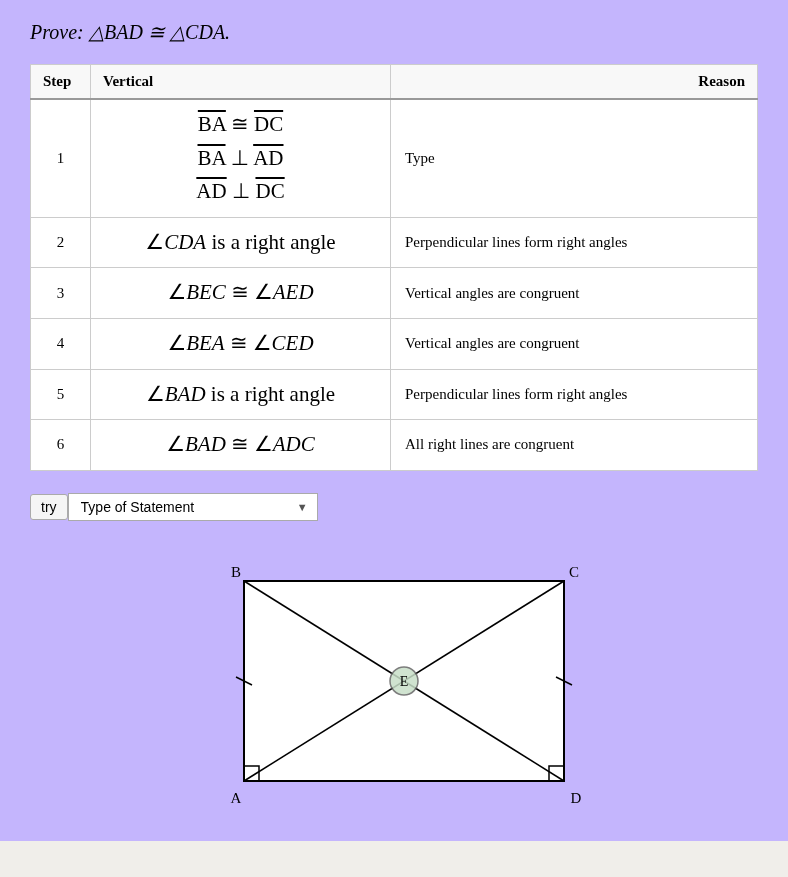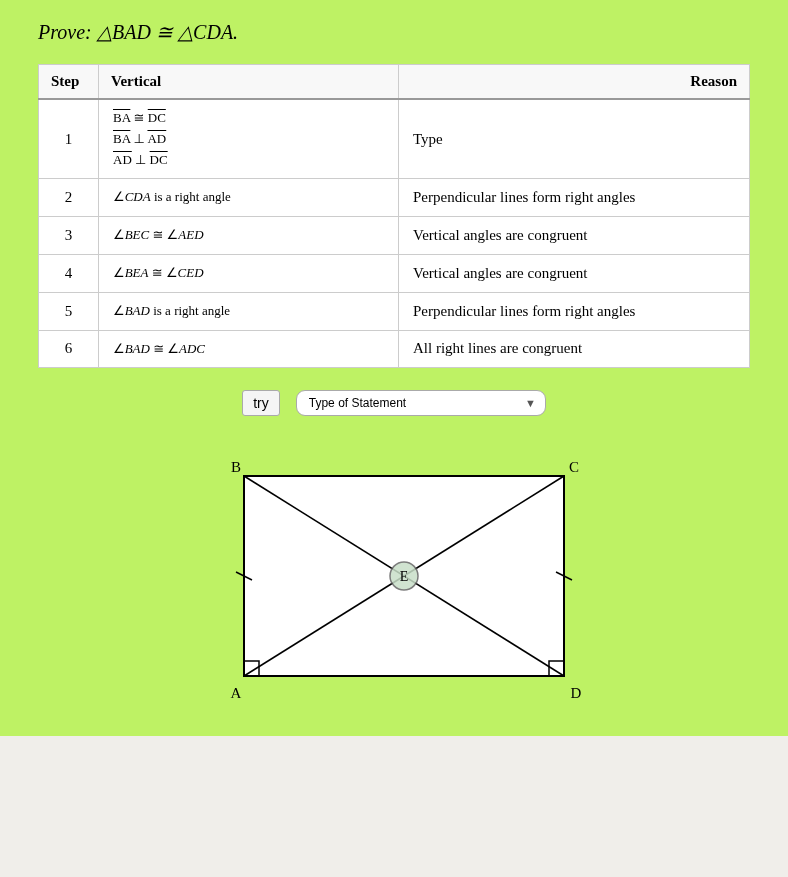--- a/index.html
+++ b/index.html
@@ -4,22 +4,22 @@
   <style>
     * { box-sizing: border-box; margin: 0; padding: 0; }
     body {
       font-family: Georgia, 'Times New Roman', serif;
       background: #f0eeea;
       width: 788px;
       min-height: 877px;
       overflow-x: hidden;
     }
     .page {
-      background: #bef264;
-      padding: 20px 38px;
+      background: #c4b5fd;
+      padding: 20px 30px;
     }
     .prove-statement {
       font-size: 20px;
       margin-bottom: 20px;
       font-style: italic;
     }
     .proof-table {
       width: 100%;
       border-collapse: collapse;
       background: #fff;
@@ -43,47 +43,46 @@
       border-right: 1px solid #ccc;
       vertical-align: middle;
       font-size: 15px;
     }
     .proof-table td:last-child { border-right: none; }
     .proof-table tr:last-child td { border-bottom: none; }
     .step-col { width: 60px; text-align: center; }
     .statement-col { width: 300px; }
     .reason-col { }
     .overline { text-decoration: overline; }
-    .math-line { display: block; font-size: 13px; line-height: 1.6; }
+    .math-line { display: block; text-align: center; font-size: 21px; line-height: 1.6; }
     .try-row {
       display: flex;
       align-items: center;
-      gap: 16px;
+      gap: 0;
       margin-bottom: 20px;
-      justify-content: center;
     }
     .try-btn {
       border: 1px solid #aaa;
       background: #f5f5f5;
       padding: 4px 10px;
       font-size: 14px;
       cursor: pointer;
       border-radius: 3px;
     }
     .type-dropdown {
       border: 1px solid #aaa;
       background: #fff;
       padding: 5px 30px 5px 12px;
-      font-size: 12px;
+      font-size: 14px;
       min-width: 250px;
       appearance: none;
       -webkit-appearance: none;
       cursor: pointer;
       position: relative;
-      border-radius: 9px;
+      border-radius: 0;
     }
     .dropdown-wrapper {
       position: relative;
       display: inline-block;
     }
     .dropdown-arrow {
       position: absolute;
       right: 10px;
       top: 50%;
       transform: translateY(-50%);

